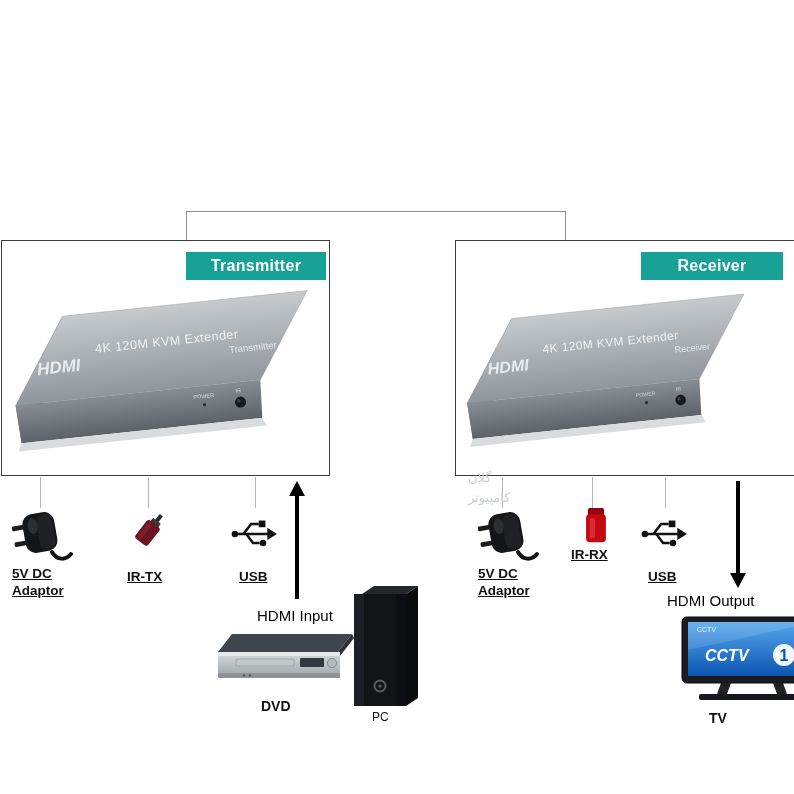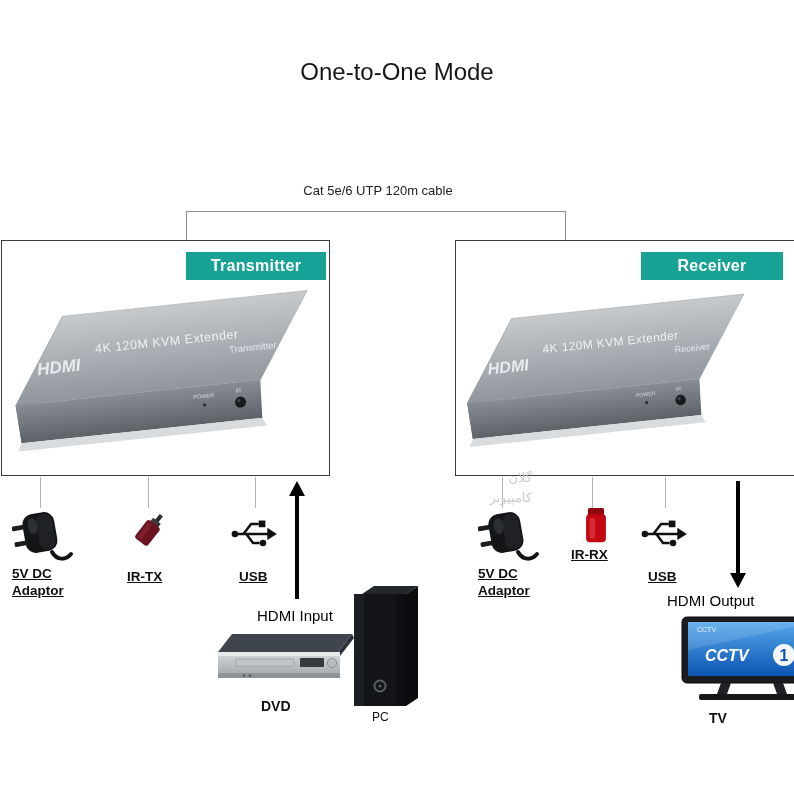--- a/index.html
+++ b/index.html
@@ -27,31 +27,29 @@
 
   .lbl { font-size:13.5px; font-weight:bold; color:#101010; white-space:pre-line; line-height:1.25;text-decoration:underline; }
   .io-label { font-size:15px; color:#000; }
   .src-label { font-size:14px; font-weight:bold; color:#101010; }
   .pc-label { font-size:12px; color:#101010; }
 
   .arrow-shaft { width:4px; background:#000; }
   .arrow-head-up   { width:0; height:0; border-left:8px solid transparent; border-right:8px solid transparent; border-bottom:15px solid #000; }
   .arrow-head-down { width:0; height:0; border-left:8px solid transparent; border-right:8px solid transparent; border-top:15px solid #000; }
 
-  .watermark { color:#c9cdd0; font-size:13px; text-align:right; line-height:1.5;
+  .watermark { color:#c9cdd0; font-size:13px; text-align:left; line-height:1.5;
                white-space:pre-line; direction:rtl; }
 </style>
 </head>
 <body>
 
 <div class="stage">
 
-  <div class="abs title">One-to-One Mode</div>
-
-  <div class="abs cable-label">Cat 5e/6 UTP 120m cable</div>
+
   <div class="abs gline" style="left:186px; top:211px; width:380px; height:1px;"></div>
   <div class="abs gline" style="left:186px; top:211px; width:1px; height:29px;"></div>
   <div class="abs gline" style="left:565px; top:211px; width:1px; height:29px;"></div>
 
   <div class="abs box" style="left:1px; top:240px; width:329px; height:236px;"></div>
   <div class="abs tag" style="left:186px; top:252px; width:140px;">Transmitter</div>
 
   <div class="abs device" style="left:6px; top:296px;">
     <svg width="316" height="168" viewBox="0 0 316 168">
       <defs>

